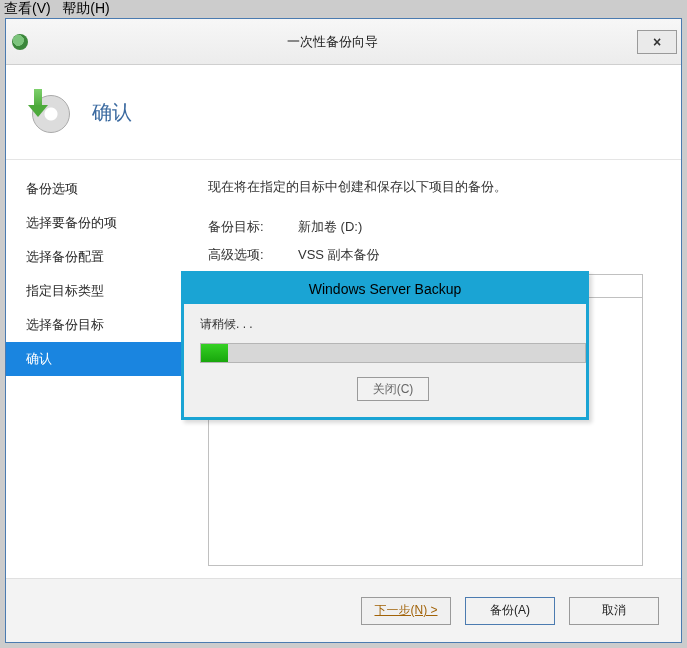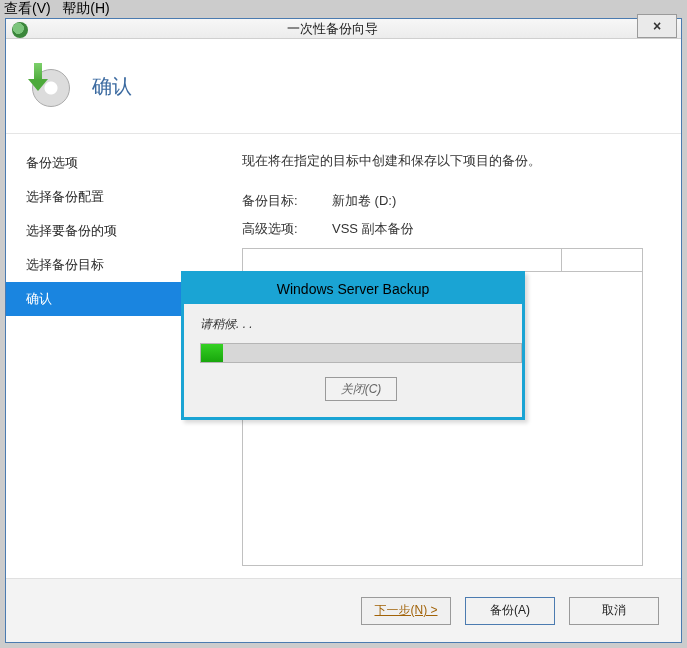--- a/index.html
+++ b/index.html
@@ -17,24 +17,24 @@
       font-size: 14px; color: #000; padding-left: 4px;
     }
     .main-window {
       position: absolute;
       top: 18px; left: 5px; right: 5px; bottom: 5px;
       background: #fff;
       border: 1px solid #4b7bb0;
       display: flex; flex-direction: column;
     }
     .titlebar {
-      height: 20px;
+      height: 46px;
       background: linear-gradient(#f7f7f7, #ececec);
       border-bottom: 1px solid #cfcfcf;
-      display: flex; align-items: flex-end;
+      display: flex; align-items: center;
       position: relative;
     }
     .titlebar .app-icon {
       width: 16px; height: 16px; margin-left: 6px;
       background: radial-gradient(circle at 40% 40%, #7cc47c 0 40%, #3b873b 41% 100%);
       border-radius: 50%;
     }
     .titlebar .title {
       flex: 1; text-align: center; font-size: 13px; color: #222;
     }
@@ -66,21 +66,21 @@
     .backup-icon .arrow::before {
       content: ""; position: absolute; left: 8px; top: 0; width: 8px; height: 18px;
       background: linear-gradient(#7dd06b,#4daa3b);
     }
     .backup-icon .arrow::after {
       content: ""; position: absolute; left: 2px; top: 16px;
       border-left: 10px solid transparent; border-right: 10px solid transparent;
       border-top: 12px solid #4daa3b;
     }
     .page-heading { font-size: 20px; color: #3b6aa0; font-weight: 400; }
-    .body-area { flex: 1; display: flex; gap: 34px; }
+    .body-area { flex: 1; display: flex; }
     .sidebar {
       width: 180px; background: #fff;
       padding-top: 12px;
     }
     .sidebar-item {
       padding: 6px 20px; font-size: 13px; color: #2a2a2a; cursor: pointer;
       line-height: 22px;
     }
     .sidebar-item.active { background: #1a85e0; color: #fff; }
     .content {
@@ -112,34 +112,33 @@
       font-size: 12px; color: #222;
       display: inline-flex; align-items: center; justify-content: center;
       cursor: pointer;
     }
     .btn.disabled { color: #a16207; cursor: default; background: #f0f0f0; text-decoration: underline; }
     .btn.primary { border-color: #4b7bb0; }
     
     .dialog {
       position: absolute;
       left: 175px; top: 252px;
-      width: 344px;
+      width: 408px;
       border: 3px solid #1aa4d4;
       background: #f0f0f0;
       box-shadow: 3px 3px 4px rgba(0,0,0,0.15);
       z-index: 50;
     }
     .dialog-title {
       height: 30px; background: #1aa4d4;
       display: flex; align-items: center; justify-content: center;
       font-size: 14px; color: #000;
     }
     .dialog-body {
       padding: 12px 0 16px 16px;
-      font-style: italic;
     }
     .dialog-msg { font-size: 12px; color: #333; margin-bottom: 10px; }
     .progress {
       height: 20px; border: 1px solid #b5b5b5; background: #d7d7d7;
       position: relative; overflow: hidden;
     }
     .progress-fill {
       position: absolute; left: 0; top: 0; bottom: 0;
       background: linear-gradient(#35d124,#18a60c);
     }
@@ -173,22 +172,23 @@
     <div class="backup-icon">
       <div class="disc"></div>
         <div class="arrow"></div>
     </div>
     <div class="page-heading">确认</div>
   </div>
 
   <div class="body-area">
     <div class="sidebar">
       <div class="sidebar-item">备份选项</div>
+      <div class="sidebar-item">选择要备份的项</div>
       <div class="sidebar-item">选择备份配置</div>
-      <div class="sidebar-item">选择要备份的项</div>
+      <div class="sidebar-item">指定目标类型</div>
       <div class="sidebar-item">选择备份目标</div>
       <div class="sidebar-item active">确认</div>
     </div>
 
     <div class="content">
       <div class="intro">现在将在指定的目标中创建和保存以下项目的备份。</div>
 
       <div class="kv-row">
         <span class="k">备份目标:</span>
         <span class="v">新加卷 (D:)</span>

